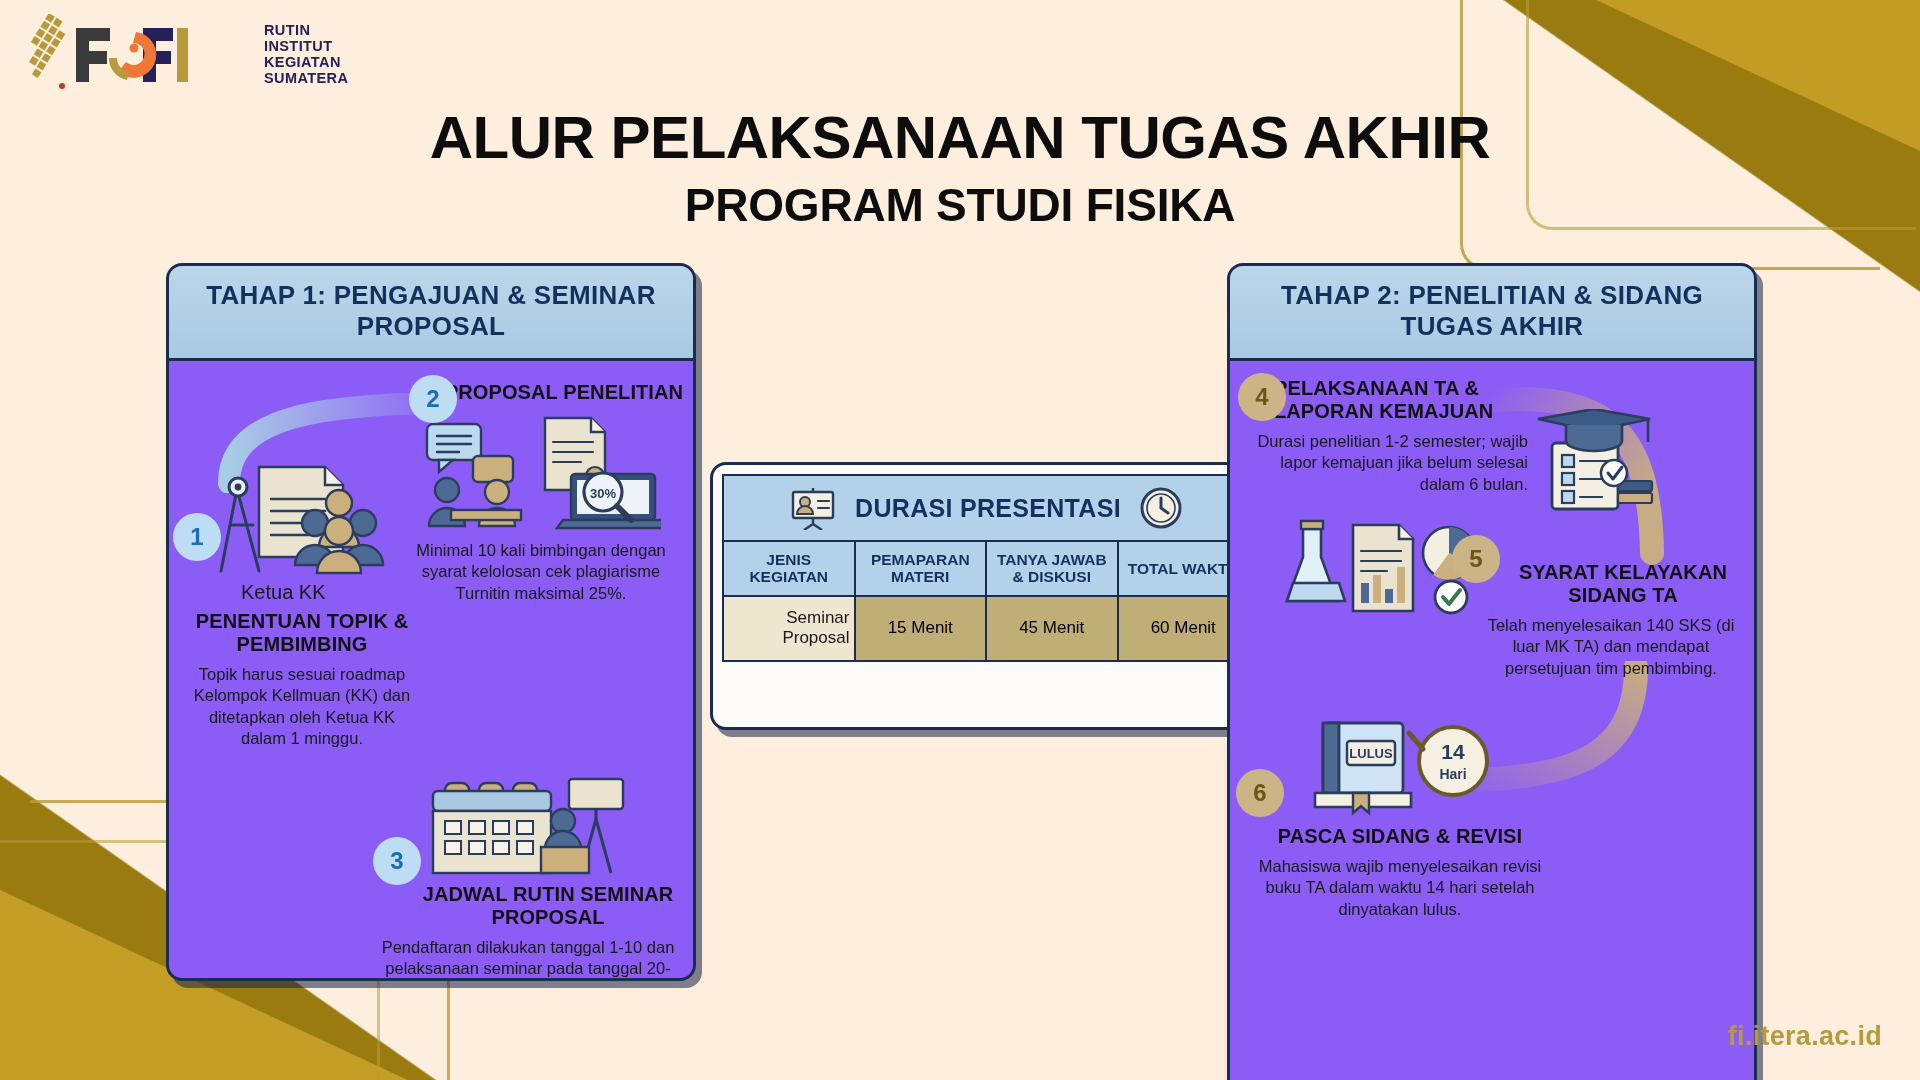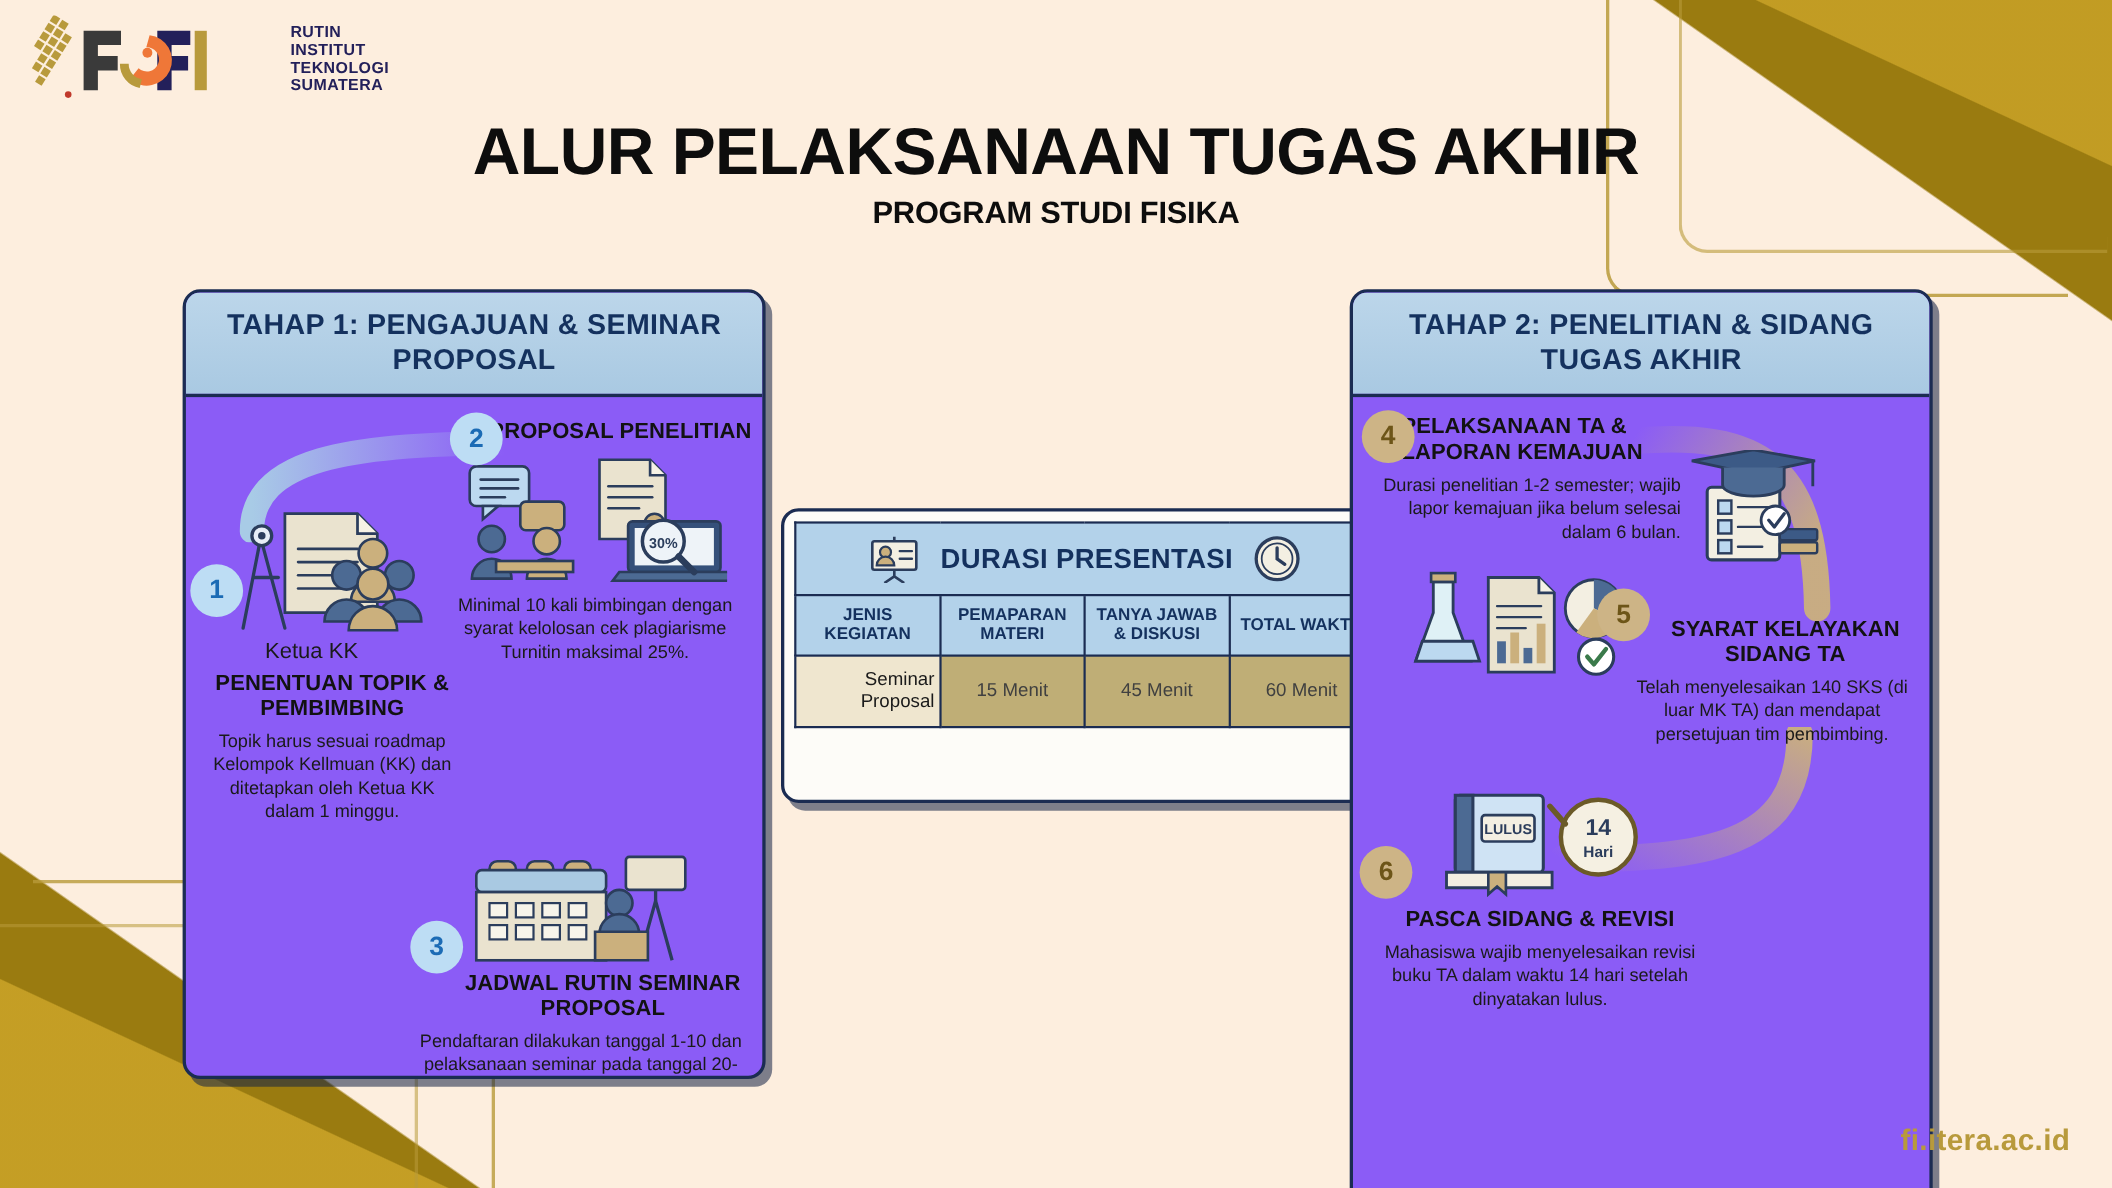--- a/index.html
+++ b/index.html
@@ -70,21 +70,21 @@
     font-size: 14.5px; letter-spacing: .4px;
   }
 
   
   .title-block { position: absolute; top: 108px; left: 0; width: 1920px; text-align: center; }
   .title-main {
     font-size: 60px; font-weight: 900; letter-spacing: -0.5px;
     color: #0d0d0d; line-height: 1;
   }
   .title-sub {
-    font-size: 28px; font-weight: 900; color: #0d0d0d;
+    font-size: 46px; font-weight: 900; color: #0d0d0d;
     margin-top: 10px; letter-spacing: -0.2px;
   }
 
   
   .card {
     position: absolute; border-radius: 16px;
     background: #8b5cf6;
     border: 3px solid #1b2c52;
     box-shadow: 6px 7px 0 rgba(20,35,70,.55);
     overflow: hidden;
@@ -148,21 +148,21 @@
   }
   .tbl th {
     background: #b3d2ea; color: #14315e; font-size: 15.5px; font-weight: 800;
     padding: 9px 3px; line-height: 1.12; text-align: center;
   }
   .tbl td.lbl {
     background: #efe6cf; color: #1a1a1a; font-size: 17px;
     text-align: right; padding: 11px 4px; line-height: 1.2;
   }
   .tbl td.val {
-    background: #bfae76; color: #404040; font-size: 17px;
+    background: #bfae76; color: #000000; font-size: 17px;
     text-align: center; padding: 11px 4px;
   }
 
   
   .footer-url {
     position: absolute; right: 38px; bottom: 28px;
     color: #b89a3c; font-size: 27px; font-weight: 800; letter-spacing: .3px;
   }
   .ketua-kk {
     font-size: 20px; color: #1a1a1a;
@@ -207,21 +207,21 @@
     <path d="M129 14 h30 v13 h-17 v10 h15 v13 h-15 v18 h-13 z" fill="#23205a"></path>
     <rect x="163" y="14" width="11" height="54" fill="#b89a3c"></rect>
     <path d="M118 20 a22 22 0 1 0 0 42 a22 22 0 0 0 0 -42 z" fill="none"></path>
     <path d="M122 18 a23 23 0 1 1 -18 40 l8 -10 a11 11 0 1 0 7 -19 z" fill="#ef7738"></path>
     <path d="M95 44 a22 22 0 0 0 18 22 l2 -8 a14 14 0 0 1 -12 -14 z" fill="#b89a3c"></path>
     <circle cx="120" cy="34" r="4.5" fill="#ef7738"></circle>
   </svg>
   <div class="logo-text">
     <div>RUTIN</div>
     <div>INSTITUT</div>
-    <div>TEKNOLOGI</div>
+    <div>KEGIATAN</div>
     <div>SUMATERA</div>
   </div>
 </div>
 
 <div class="title-block">
   <div class="title-main">ALUR PELAKSANAAN TUGAS AKHIR</div>
   <div class="title-sub">PROGRAM STUDI FISIKA</div>
 </div>
 
 <div class="card" id="card-left">

